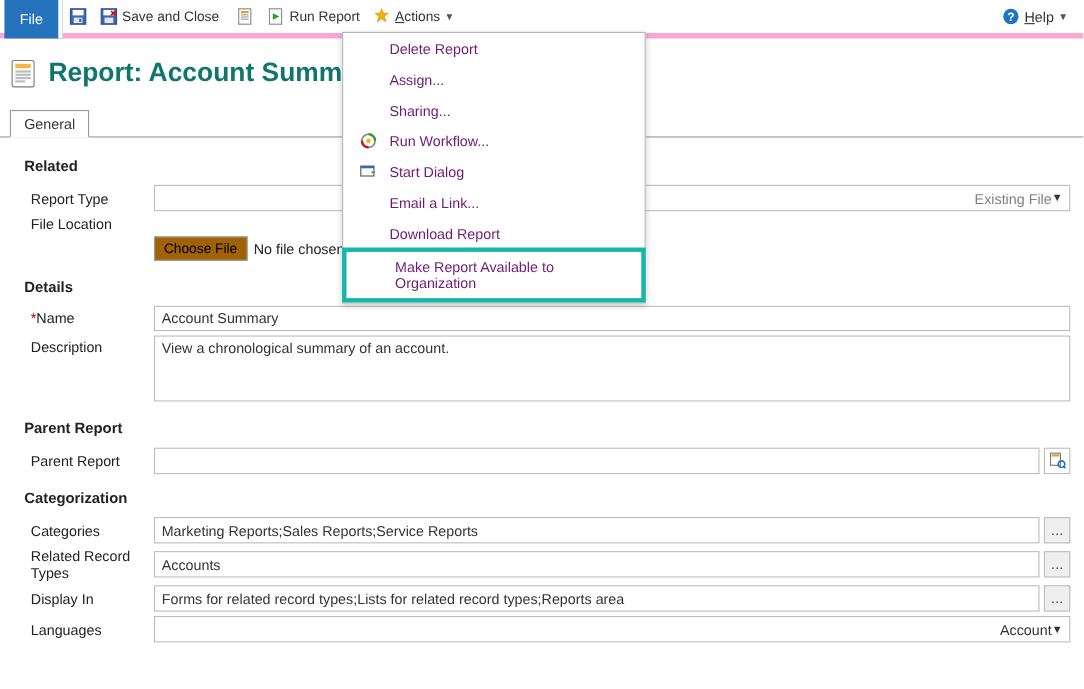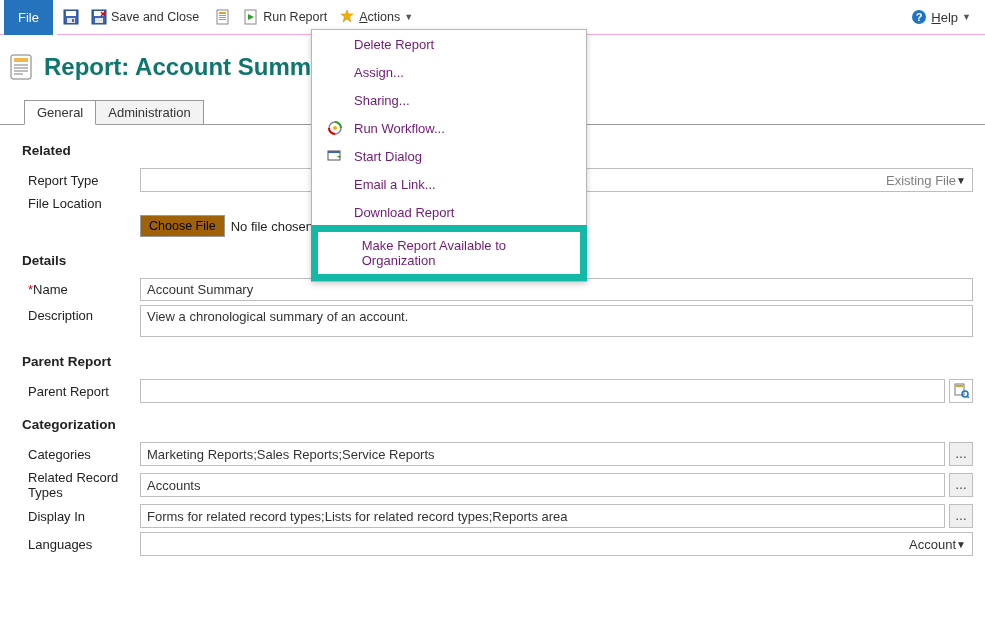--- a/index.html
+++ b/index.html
@@ -1,63 +1,63 @@
 <!DOCTYPE html>
 <html><head>
 <meta charset="utf-8">
 <style>
 * { box-sizing: border-box; margin: 0; padding: 0; font-family: "Segoe UI", Tahoma, sans-serif; }
 body { width: 985px; height: 626px; background: #fff; color: #333; font-size: 13px; overflow: hidden; position: relative; }
 
 
-.toolbar { height: 35px; border-bottom: 1px solid #f9a8d4; display: flex; padding: 0 4px; }
+.toolbar { height: 35px; border-bottom: 5px solid #f9a8d4; display: flex; padding: 0 4px; }
 .file-btn { background: #2673bd; color: #fff; padding: 8px 14px; font-size: 13px; height: 35px; display: flex; align-items: center; border-right: 4px solid #fff; }
 .tb-item { display: flex; align-items: center; gap: 4px; padding: 4px 6px; cursor: pointer; font-size: 12.5px; }
 .tb-sep { width: 4px; }
 .icon { width: 16px; height: 16px; display: inline-flex; align-items: center; justify-content: center; }
 .help-wrap { margin-left: auto; display: flex; align-items: center; gap: 4px; padding-right: 10px; font-size: 13px; }
 .caret { font-size: 9px; color: #555; }
 
 
 .header { display: flex; align-items: center; padding: 18px 10px 6px 8px; }
 .report-icon { width: 28px; height: 28px; margin-right: 8px; display: inline-flex; align-items: center; justify-content: center; }
 .report-title { font-size: 24px; font-weight: 600; color: #0f766e; }
 .working-on { margin-left: auto; font-size: 13px; font-weight: 600; }
 
 
-.tabs-row { border-bottom: 1px solid #999; padding-left: 24px; margin-top: 12px; }
+.tabs-row { border-bottom: 1px solid #999; padding-left: 9px; margin-top: 12px; }
 .tabs { display: flex; gap: 0; position: relative; bottom: -1px; }
 .tab { border: 1px solid #999; border-bottom: 1px solid #999; padding: 4px 12px; font-size: 13px; background: #f3f3f3; cursor: pointer; }
 .tab.active { background: #fff; border-bottom: 1px solid #fff; }
 .tab + .tab { border-left: none; }
 
 .form-area { padding: 12px 12px 0 22px; }
 .section-label { font-weight: 600; font-size: 13.5px; color: #222; margin: 6px 0 10px 0; }
 .row { display: flex; align-items: center; margin: 4px 0; }
 .row .lbl { width: 118px; font-size: 13px; color: #222; padding-left: 6px; }
 .row .ctl { flex: 1; }
 .req { color: #d40000; }
 input[type=text], textarea, .select, select { width: 100%; border: 1px solid #bdbdbd; padding: 3px 6px; font-size: 13px; font-family: inherit; background: #fff; color: #333; }
-textarea { resize: none; height: 32px; }
+textarea { resize: none; height: 60px; }
 .select { display: flex; align-items: center; justify-content: flex-end; height: 24px; }
 .select .arrow { font-size: 10px; color: #333; }
 .readonly-file { display: flex; align-items: center; gap: 6px; }
 .choosefile { border: 1px solid #9a9a9a; background: #a16207; padding: 3px 8px; font-size: 12.5px; cursor: pointer; }
 .nofile { font-size: 13px; color: #222; }
 
 .withbtn { display: flex; gap: 4px; }
 .withbtn input[type=text] { flex: 1; }
 .ellipsis-btn, .lookup-btn { width: 24px; height: 24px; border: 1px solid #bdbdbd; background: #efefef; display: flex; align-items: center; justify-content: center; cursor: pointer; font-size: 12px; }
 .lookup-btn { background: #fff; }
 
 
 .menu { position: absolute; top: 29px; left: 311px; width: 276px; background: #fff; border: 1px solid #b7b7b7; box-shadow: 0 2px 6px rgba(0,0,0,.2); z-index: 100; }
 .menu-item { display: flex; align-items: center; gap: 10px; padding: 6px 12px 6px 14px; font-size: 13px; color: #701a75; cursor: pointer; }
 .menu-item .mi-icon { width: 18px; height: 16px; display: inline-flex; align-items: center; justify-content: center; }
-.menu-highlight { border: 7px solid #14b8a6; margin: -1px -1px 0 -1px; padding-left: 17px; }
+.menu-highlight { border: 4px solid #14b8a6; margin: -1px -1px 0 -1px; padding-left: 17px; }
 
 .underline-first::first-letter { text-decoration: underline; }
 </style>
 </head>
 <body>
 
 <div class="toolbar">
   <div class="file-btn">File</div>
 
   <div class="tb-item">
@@ -187,21 +187,20 @@
         <rect x="6" y="17" width="14" height="2" fill="#bdbdbd"></rect>
         <rect x="6" y="20" width="9" height="2" fill="#bdbdbd"></rect>
       </svg>
   </span>
   <div class="report-title">Report: Account Summary</div>
 </div>
 
 <div class="tabs-row">
   <div class="tabs">
     <div class="tab active">General</div>
-    <div class="tab">Administration</div>
   </div>
 </div>
 
 <div class="form-area">
 
   <div class="section-label">Related</div>
   <div class="row">
     <div class="lbl">Report Type</div>
     <div class="ctl">
       <div class="select">

